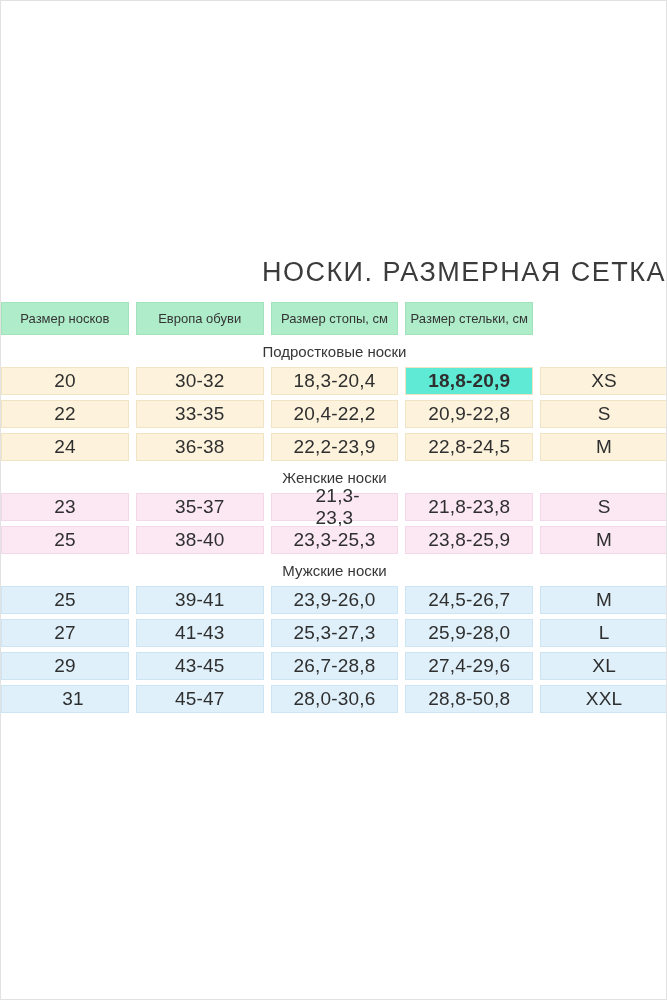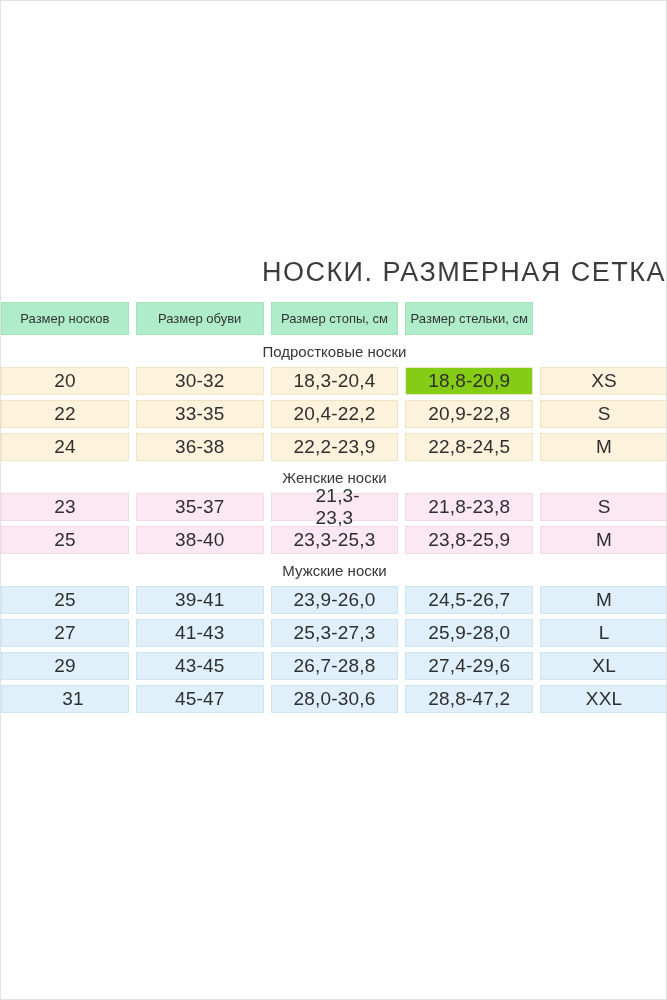--- a/index.html
+++ b/index.html
@@ -76,28 +76,28 @@
   }
 </style>
 </head>
 <body>
 
 <div class="page">
   <div class="title">НОСКИ. РАЗМЕРНАЯ СЕТКА</div>
 
   <div class="size-table">
       <div class="th">Размер носков</div>
-      <div class="th">Размер обуви</div>
+      <div class="th">Европа обуви</div>
       <div class="th">Размер стопы, см</div>
       <div class="th">Размер стельки, см</div>
       <div class="section-label">Подростковые носки</div>
       <div class="td" style="background: rgb(253, 243, 220); border: 1px solid rgb(241, 228, 197);">20</div>
       <div class="td" style="background: rgb(253, 243, 220); border: 1px solid rgb(241, 228, 197);">30-32</div>
       <div class="td" style="background: rgb(253, 243, 220); border: 1px solid rgb(241, 228, 197);">18,3-20,4</div>
-      <div class="td" style="background: #84cc16; border: 1px solid rgb(241, 228, 197);">18,8-20,9</div>
+      <div class="td" style="background: #5eead4; border: 1px solid rgb(241, 228, 197); font-weight: bold;">18,8-20,9</div>
       <div class="td" style="background: rgb(253, 243, 220); border: 1px solid rgb(241, 228, 197);">XS</div>
       <div class="td" style="background: rgb(253, 243, 220); border: 1px solid rgb(241, 228, 197);">22</div>
       <div class="td" style="background: rgb(253, 243, 220); border: 1px solid rgb(241, 228, 197);">33-35</div>
       <div class="td" style="background: rgb(253, 243, 220); border: 1px solid rgb(241, 228, 197);">20,4-22,2</div>
       <div class="td" style="background: rgb(253, 243, 220); border: 1px solid rgb(241, 228, 197);">20,9-22,8</div>
       <div class="td" style="background: rgb(253, 243, 220); border: 1px solid rgb(241, 228, 197);">S</div>
       <div class="td" style="background: rgb(253, 243, 220); border: 1px solid rgb(241, 228, 197);">24</div>
       <div class="td" style="background: rgb(253, 243, 220); border: 1px solid rgb(241, 228, 197);">36-38</div>
       <div class="td" style="background: rgb(253, 243, 220); border: 1px solid rgb(241, 228, 197);">22,2-23,9</div>
       <div class="td" style="background: rgb(253, 243, 220); border: 1px solid rgb(241, 228, 197);">22,8-24,5</div>
@@ -125,16 +125,16 @@
       <div class="td" style="background: rgb(223, 240, 250); border: 1px solid rgb(205, 228, 242);">25,9-28,0</div>
       <div class="td" style="background: rgb(223, 240, 250); border: 1px solid rgb(205, 228, 242);">L</div>
       <div class="td" style="background: rgb(223, 240, 250); border: 1px solid rgb(205, 228, 242);">29</div>
       <div class="td" style="background: rgb(223, 240, 250); border: 1px solid rgb(205, 228, 242);">43-45</div>
       <div class="td" style="background: rgb(223, 240, 250); border: 1px solid rgb(205, 228, 242);">26,7-28,8</div>
       <div class="td" style="background: rgb(223, 240, 250); border: 1px solid rgb(205, 228, 242);">27,4-29,6</div>
       <div class="td" style="background: rgb(223, 240, 250); border: 1px solid rgb(205, 228, 242);">XL</div>
       <div class="td" style="background: rgb(223, 240, 250); border: 1px solid rgb(205, 228, 242); padding-left: 16px;">31</div>
       <div class="td" style="background: rgb(223, 240, 250); border: 1px solid rgb(205, 228, 242);">45-47</div>
       <div class="td" style="background: rgb(223, 240, 250); border: 1px solid rgb(205, 228, 242);">28,0-30,6</div>
-      <div class="td" style="background: rgb(223, 240, 250); border: 1px solid rgb(205, 228, 242);">28,8-47,2</div>
+      <div class="td" style="background: rgb(223, 240, 250); border: 1px solid rgb(205, 228, 242);">28,8-50,8</div>
       <div class="td" style="background: rgb(223, 240, 250); border: 1px solid rgb(205, 228, 242);">XXL</div>
     </div>
 </div>
 
 </body></html>

